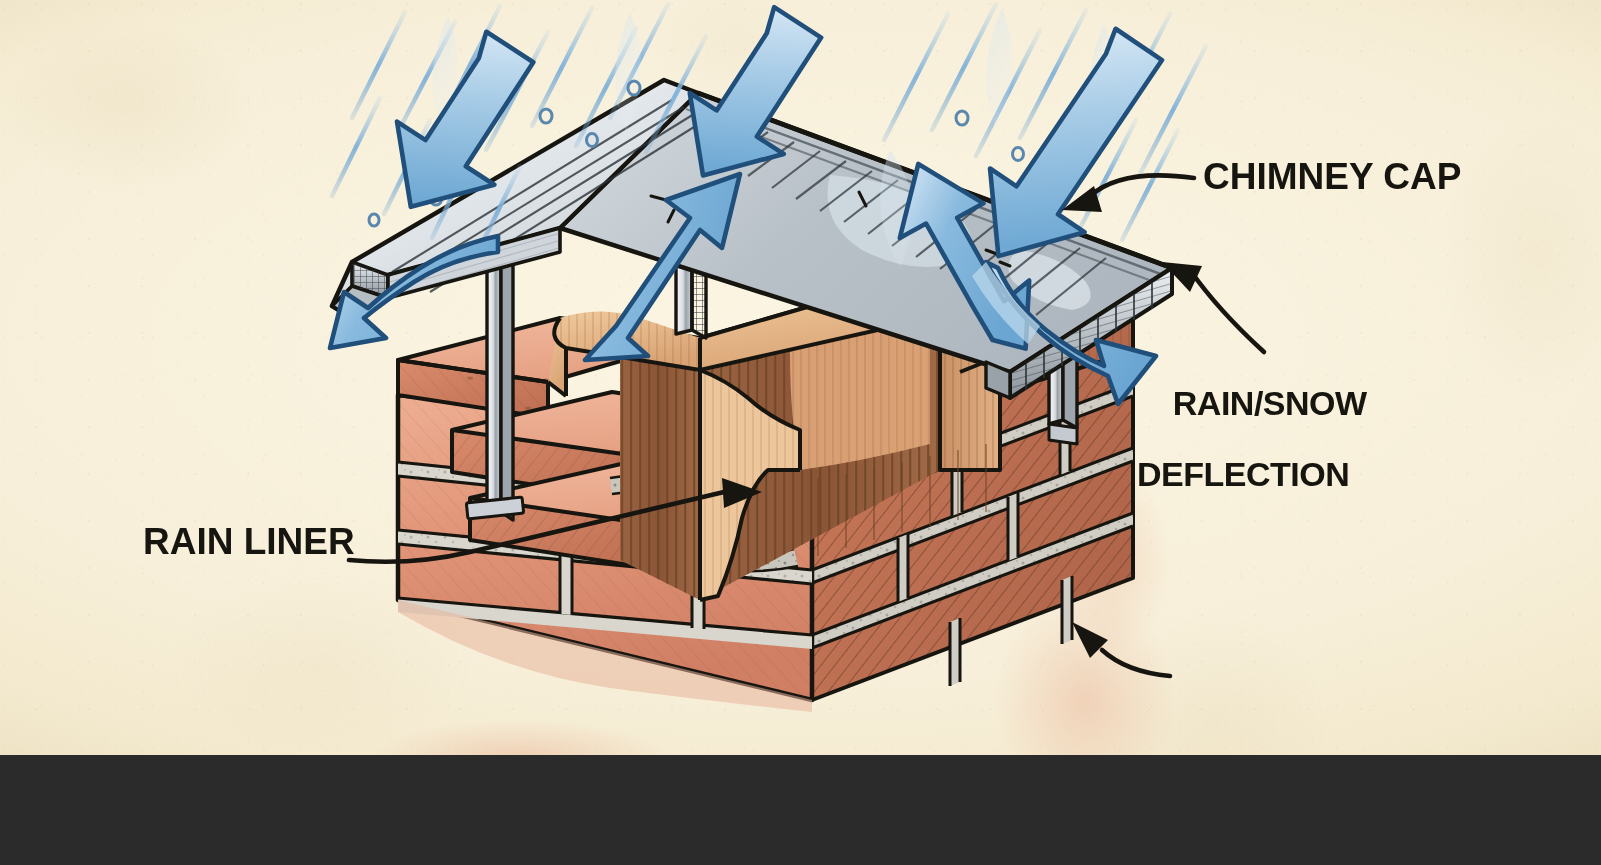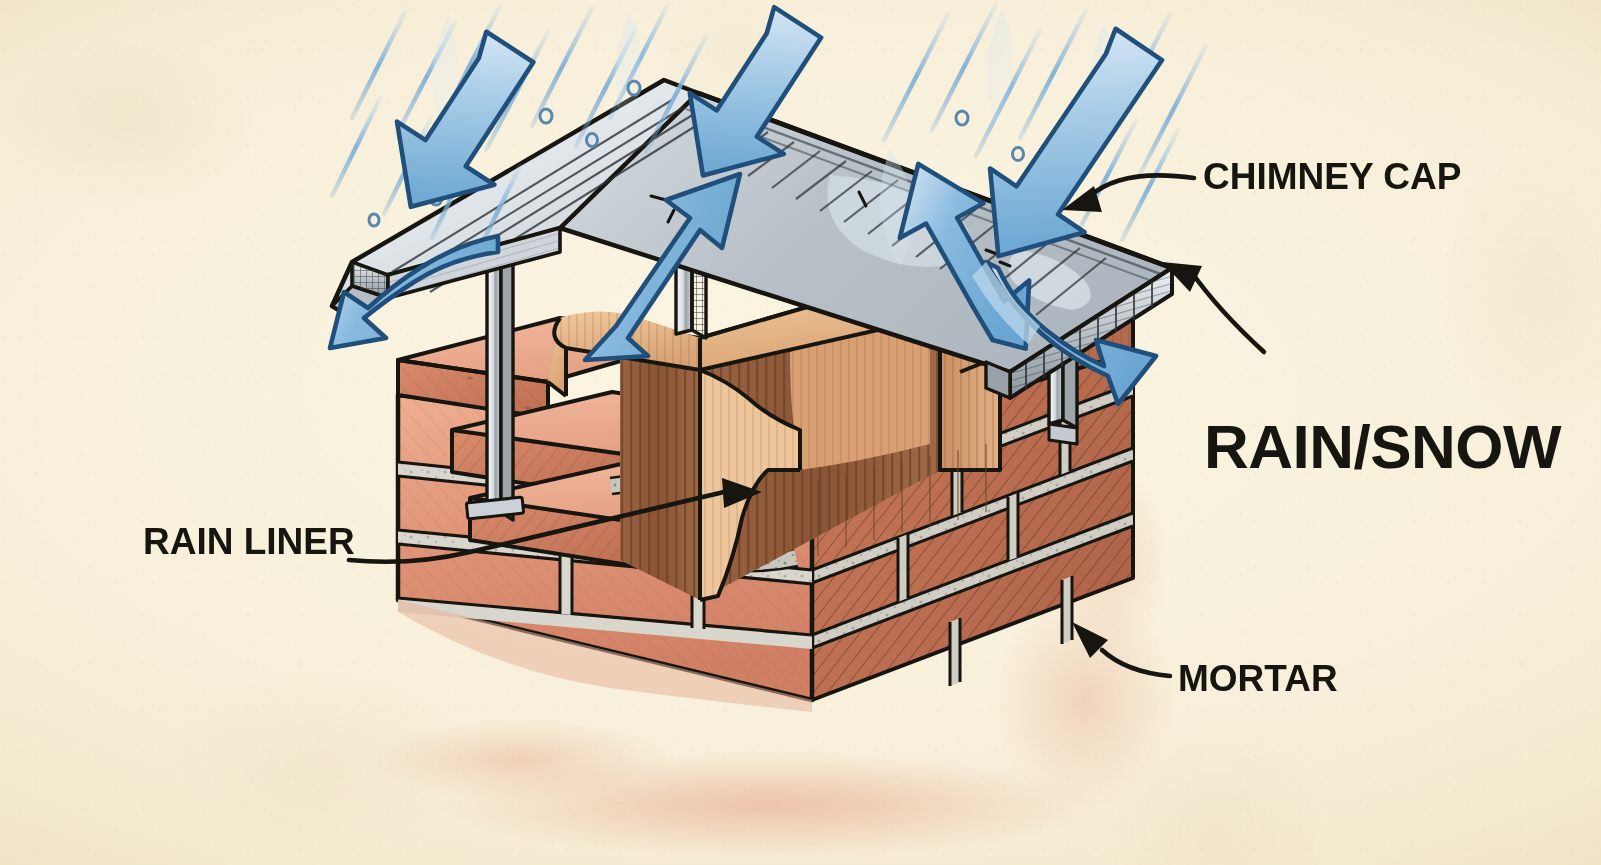--- a/index.html
+++ b/index.html
@@ -1,18 +1,18 @@
 <!DOCTYPE html>
 <html><head>
 <meta charset="utf-8">
 <title>Chimney Cap Diagram</title>
 <style>
   html,body{margin:0;padding:0;background:#2b2b2b;}
   #stage{
-    position:relative;width:1601px;height:865px;overflow:hidden;
+    position:relative;width:1601px;height:755px;overflow:hidden;
     font-family:"Liberation Sans","DejaVu Sans",sans-serif;
     background:#8b5cf6;
   }
   
   .paper{position:absolute;inset:0;}
   .paper-base{background:
       radial-gradient(120% 100% at 50% 45%, #fbf5e3 0%, #f7efd9 45%, #f0e4c4 78%, #e6d7b2 100%);}
   .paper-vig{background:
       radial-gradient(125% 105% at 50% 50%, rgba(0,0,0,0) 55%, rgba(120,92,48,.10) 82%, rgba(95,70,32,.22) 100%);}
   .paper-grain{
@@ -36,21 +36,21 @@
   }
   
   svg.art{position:absolute;left:0;top:0;width:1601px;height:865px;}
   
   .lbl{
     position:absolute;color:#17150f;font-weight:700;
     letter-spacing:.4px;line-height:1.04;white-space:pre;
     -webkit-font-smoothing:antialiased;
   }
   #lbl-cap{left:1203px;top:158px;font-size:37px;letter-spacing:0px;}
-  #lbl-rain{left:1137px;top:351px;font-size:62px;letter-spacing:-0.5px;}
+  #lbl-rain{left:1137px;top:351px;font-size:34px;letter-spacing:-0.5px;}
   #lbl-rain .l2{display:block;}
   #lbl-flue{left:143px;top:523px;font-size:37px;letter-spacing:0px;}
   #lbl-mortar{left:1178px;top:660px;font-size:37px;letter-spacing:0px;}
 </style>
 </head>
 <body>
 
 <div id="stage">
 
   <div class="paper paper-base"></div>
@@ -545,19 +545,19 @@
 
       <path d="M1170,676 Q1126,672 1102,650"></path>
       <polygon points="1108,640 1072,622 1090,658" fill="#17150f" stroke="none"></polygon>
     </g>
   </svg>
 
   <div class="lbl" id="lbl-cap">CHIMNEY CAP</div>
 
   <div class="lbl" id="lbl-rain">
     <span>RAIN/SNOW</span>
+    <span class="l2">DEFLECTION</span>
   </div>
 
   <div class="lbl" id="lbl-flue">RAIN LINER</div>
 
-  <div class="lbl" id="lbl-mortar">MORTAR</div>
 
 </div>
 
 </body></html>

